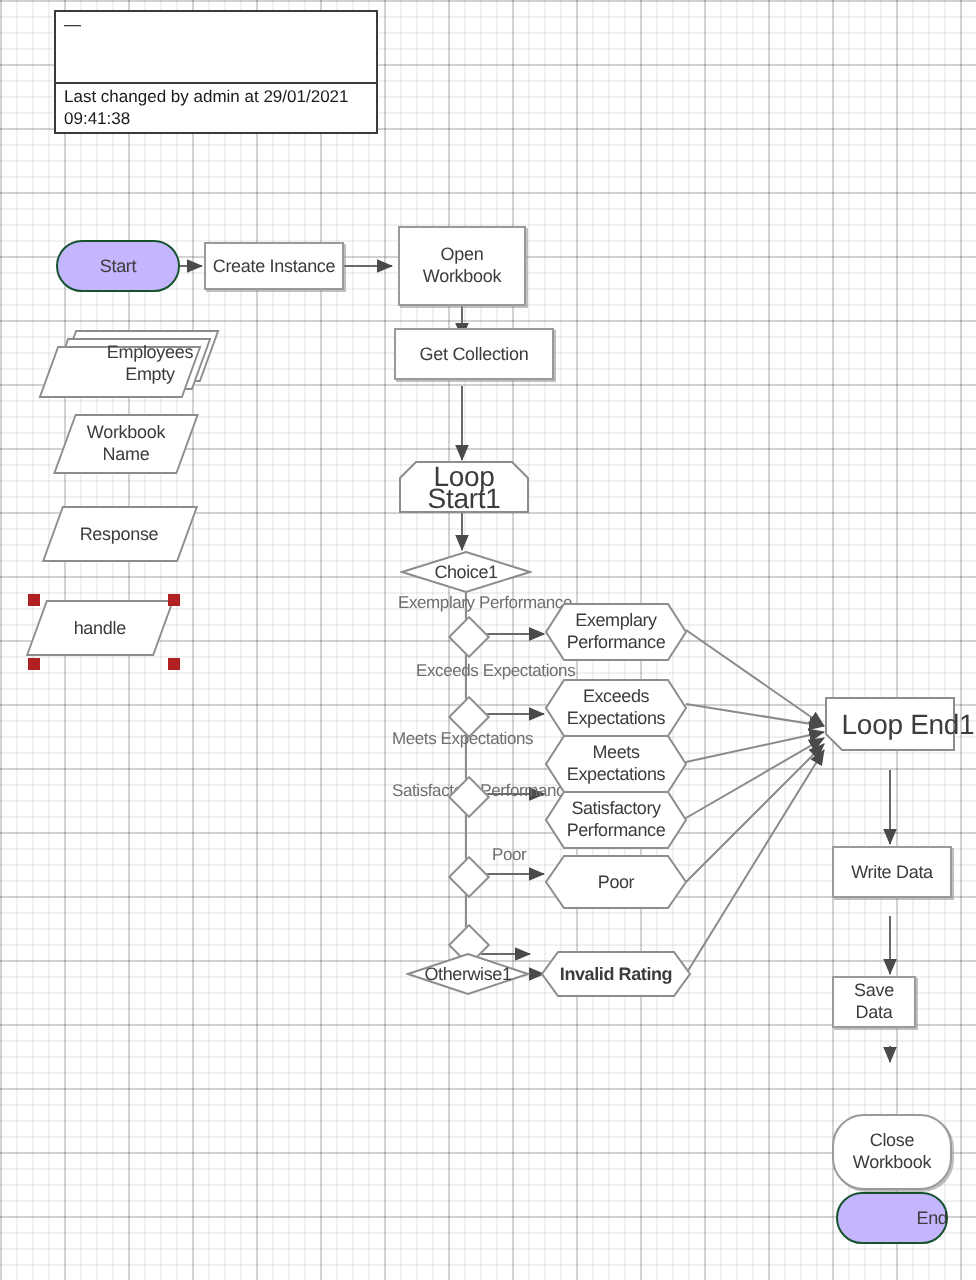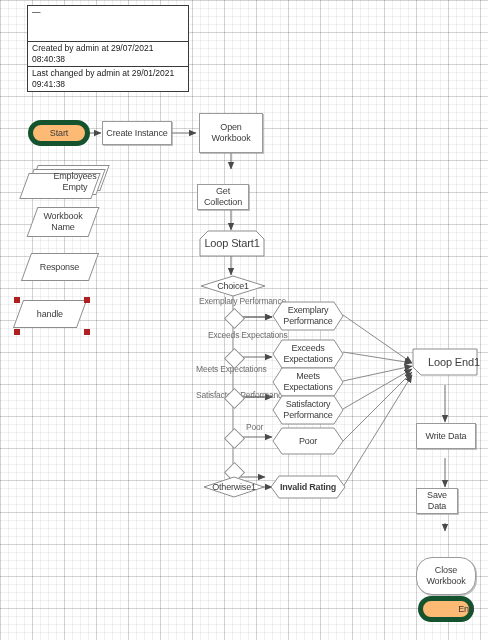--- a/index.html
+++ b/index.html
@@ -62,22 +62,22 @@
   .node span{display:block;padding:0 3px;}
 
   
   .rect{
     background:#ffffff;
     border:1px solid #9a9a9a;
     box-shadow:1px 1px 0 rgba(140,140,140,0.55);
   }
   
   .term{
-    background:#fdba74;
-    border:5px solid #14532d;
+    background:#c4b5fd;
+    border:1px solid #14532d;
     border-radius:13px;
   }
   
   .para{
     background:#ffffff;
     border:1px solid #8d8d8d;
     transform:skewX(-20deg);
   }
   .para > span{ transform:skewX(20deg); }
 
@@ -102,21 +102,21 @@
     position:absolute;left:0;top:0;width:100%;height:100%;
     display:flex;align-items:center;justify-content:center;
     font-size:9px;color:#3c3c3c;text-align:left;
     letter-spacing:-0.2px;
   }
   
   .polywrap{position:absolute;}
   .polywrap .lbl{
     position:absolute;left:0;top:0;width:100%;height:100%;
     display:flex;align-items:center;justify-content:center;
-    font-size:11px;color:#3c3c3c;text-align:center;line-height:11px;
+    font-size:14px;color:#3c3c3c;text-align:center;line-height:11px;
     letter-spacing:-0.15px;
   }
   
   .blabel{
     position:absolute;
     font-size:8.5px;color:#6e6e6e;white-space:nowrap;
     letter-spacing:-0.2px;
   }
   
   .tinyd{
@@ -188,21 +188,20 @@
   <g stroke="#6a6a6a" stroke-width="1" fill="none" marker-end="url(#ah)">
     <path d="M445,385 L445,422"></path>
     <path d="M445,458 L445,487"></path>
     <path d="M445,523 L445,531"></path>
     <path d="M445,570 L445,595"></path>
   </g>
 </svg>
 
 <div class="panel">
   <div class="row desc">—</div>
-  <div class="row meta">Created by admin at 29/07/2021 08:40:38</div>
   <div class="row meta">Last changed by admin at 29/01/2021 09:41:38</div>
 </div>
 
 <div class="node term" style="left:28px;top:120px;width:62px;height:26px;">
   <span>Start</span>
 </div>
 
 <div class="stack" style="left:24px;top:165px;width:82px;height:34px;">
   <div class="sh" style="left:9px;top:0px;width:70px;height:24px;"></div>
   <div class="sh" style="left:5px;top:4px;width:70px;height:24px;"></div>
@@ -229,21 +228,21 @@
 <div class="handle-pt" style="left:84px;top:329px;"></div>
 
 <div class="node rect" style="left:102px;top:121px;width:70px;height:24px;">
   <span>Create Instance</span>
 </div>
 
 <div class="node rect" style="left:199px;top:113px;width:64px;height:40px;align-items:center;">
   <span>Open Workbook</span>
 </div>
 
-<div class="node rect" style="left:197px;top:184px;width:52px;height:26px;justify-content:center;">
+<div class="node rect" style="left:197px;top:164px;width:80px;height:26px;justify-content:center;">
   <span>Get Collection</span>
 </div>
 
 <div class="polywrap" style="left:199px;top:230px;width:66px;height:27px;">
   <svg width="66" height="27" viewBox="0 0 66 27">
     <polygon points="9,1 57,1 65,9 65,26 1,26 1,9" fill="#ffffff" stroke="#8d8d8d" stroke-width="1"></polygon>
   </svg>
   <div class="lbl">Loop Start1</div>
 </div>
 

